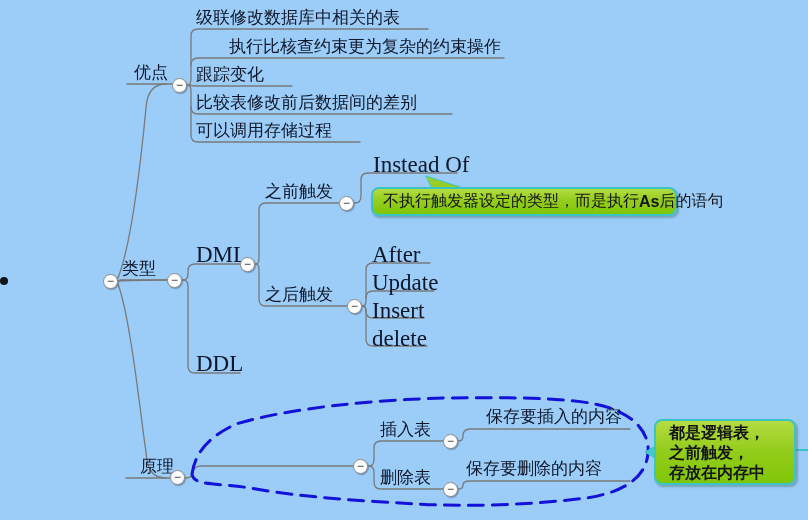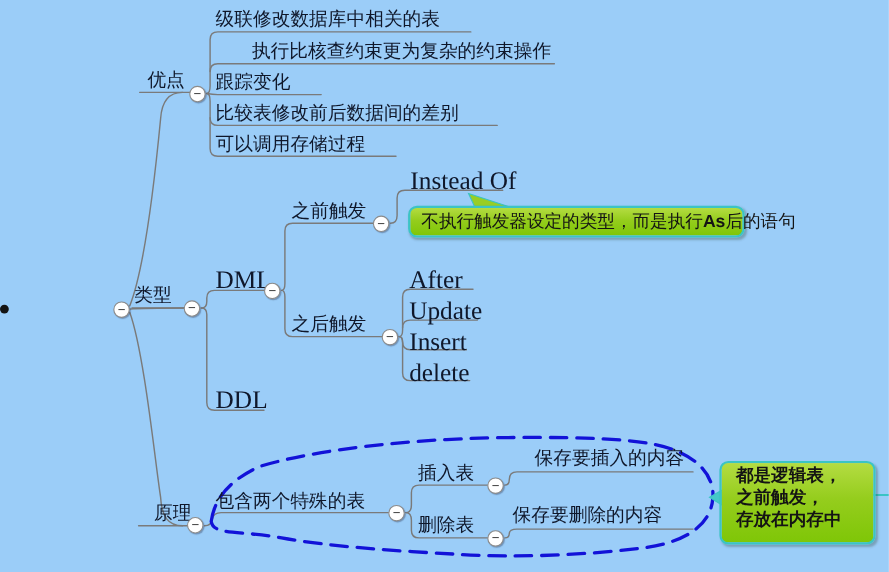--- a/index.html
+++ b/index.html
@@ -40,21 +40,21 @@
     background:linear-gradient(180deg,#b4dc42 0%,#95cd1d 45%,#7fc607 100%);
     border:2px solid #3bc4c4;border-radius:8px;box-sizing:border-box;
     box-shadow:1.5px 2px 2px rgba(40,60,40,.3);
   }
   .callout1{
     left:371px;top:187px;width:306px;height:29px;
     display:flex;align-items:center;padding:0 10px;font-size:16px;white-space:nowrap;text-align:center;
   }
   .callout1 .b{font-weight:bold;}
   .callout2{
-    left:654px;top:419px;width:142px;height:76px;
+    left:654px;top:419px;width:142px;height:66px;
     padding:2px 0 0 13px;font-size:16px;font-weight:bold;line-height:20px;white-space:nowrap;
   }
 </style>
 </head>
 <body>
 
 <div class="canvas">
 
   <svg class="layer" width="808" height="520" viewBox="0 0 808 520">
     <g stroke="#7a7a7a" stroke-width="1.3" fill="none" stroke-linecap="round">
@@ -120,21 +120,20 @@
   <div class="node en" style="left:372px;top:269px;text-align:right;">Update</div>
   <div class="node en" style="left:372px;top:297px;">Insert</div>
   <div class="node en" style="left:372px;top:325px;">delete</div>
 
   <div class="callout callout1">
     <span>不执行触发器设定的类型，而是执行</span>
       <span class="b">As</span>
       <span>后的语句</span>
   </div>
 
-  <div class="node" style="left:196px;top:445px;">包含两个特殊的表</div>
   <div class="node" style="left:380px;top:419px;">插入表</div>
   <div class="node" style="left:380px;top:467px;">删除表</div>
   <div class="node" style="left:466px;top:406px;margin-left:20px;">保存要插入的内容</div>
   <div class="node" style="left:466px;top:458px;">保存要删除的内容</div>
 
   <div class="callout callout2">
     <div>都是逻辑表，</div>
     <div>之前触发，</div>
     <div>存放在内存中</div>
   </div>

